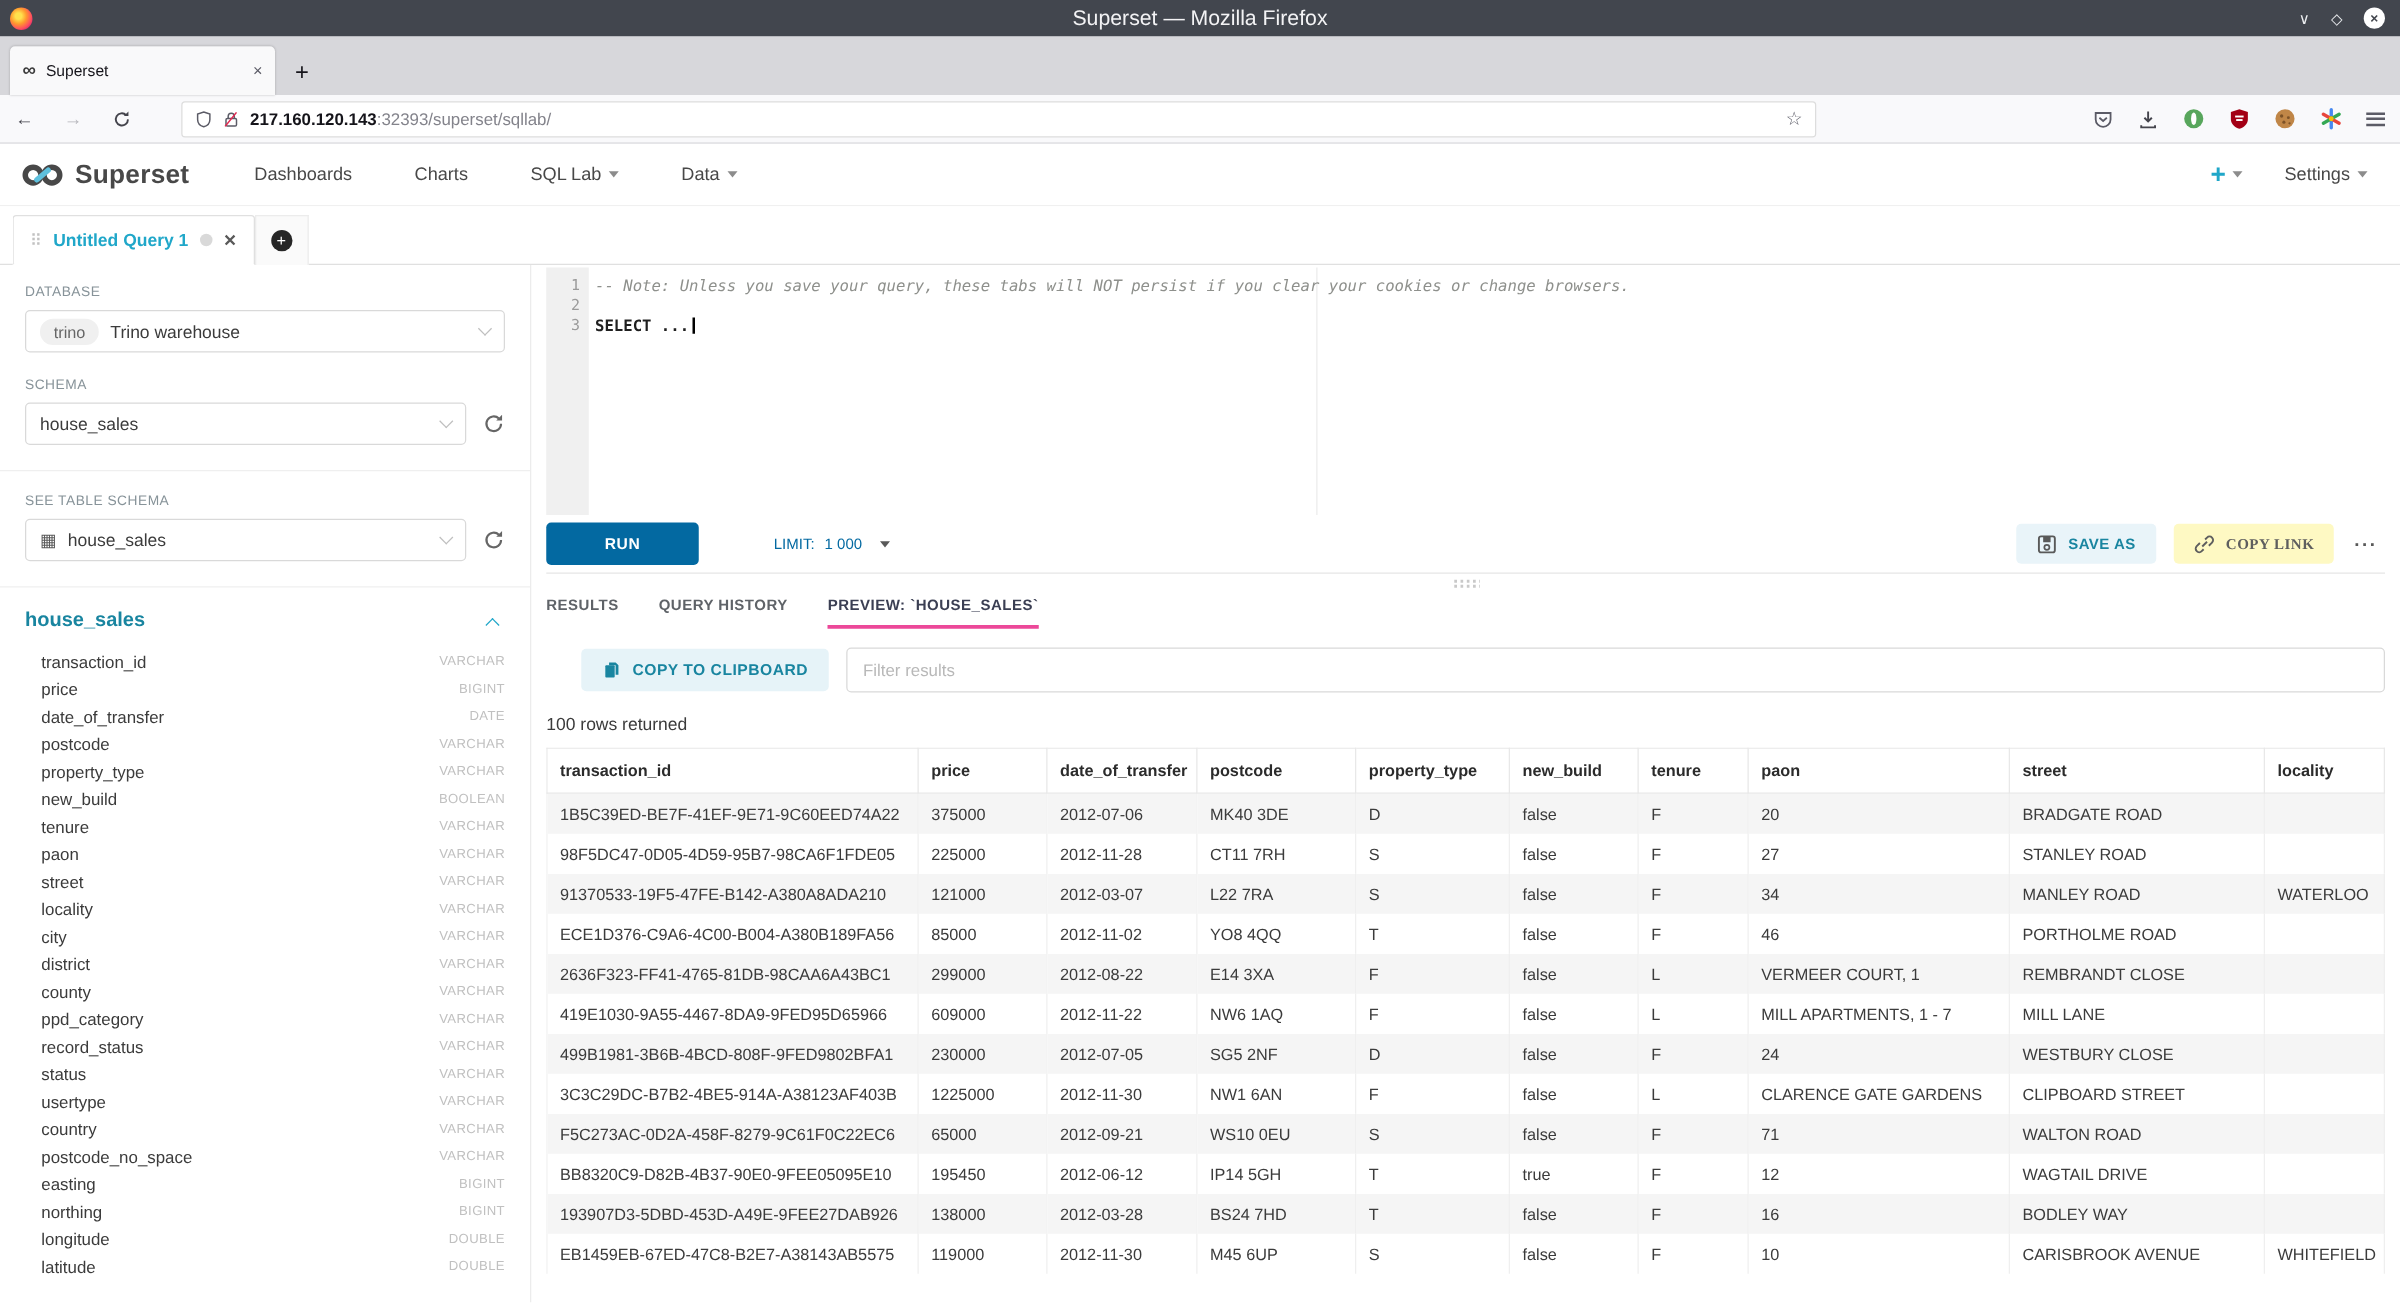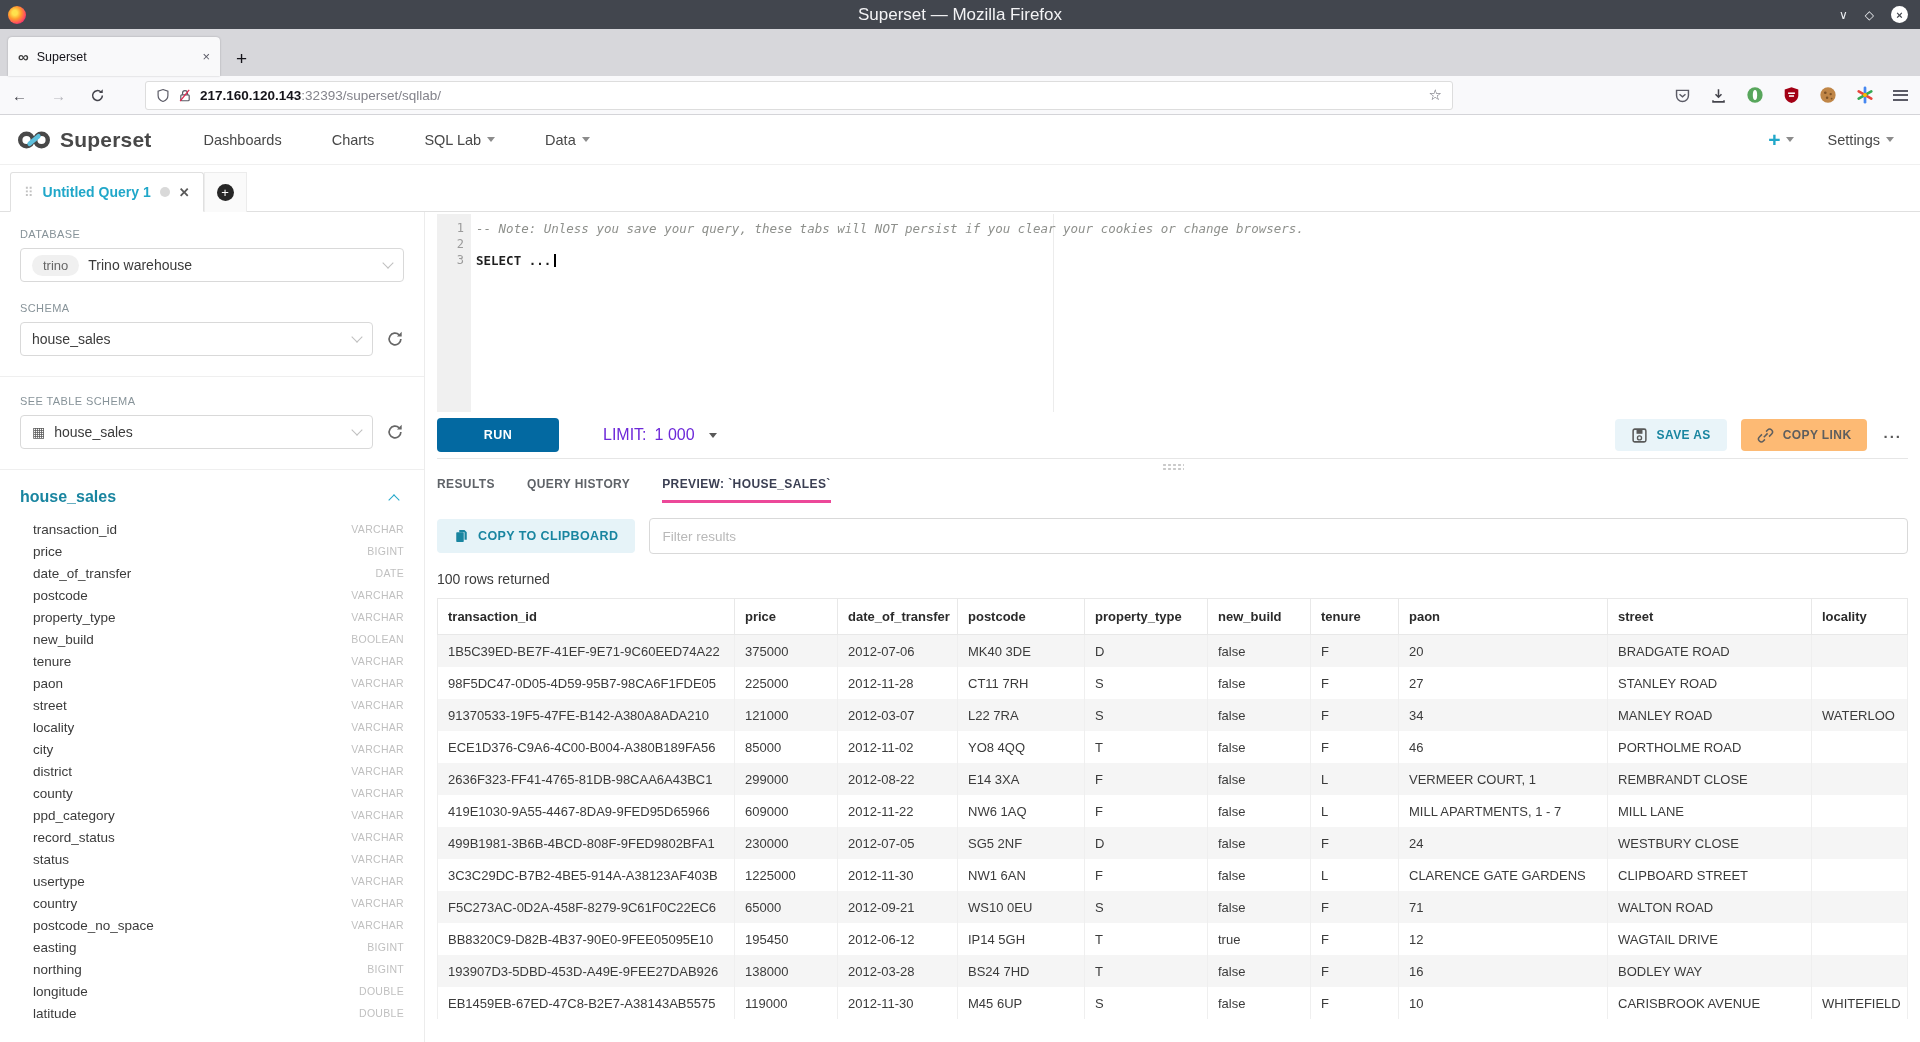--- a/index.html
+++ b/index.html
@@ -96,40 +96,40 @@
   .code-text { padding-left:5px; font-size:12.5px; white-space:pre; }
   .comment { color:#8e908c; font-style:italic; }
   .keyword { color:#1f1f1f; font-weight:bold; }
   .cursor { display:inline-block; width:1.5px; height:13px; background:#000; margin-left:3px; vertical-align:-2px; }
   .editor-pad { height:6px; }
 
   
   .run-row { height:47px; display:flex; align-items:center; border-bottom:1px solid #e6e6e6; }
   .run-btn { width:122px; height:34px; background:#0369a1; color:#fff; border:none; border-radius:4px;
              font-size:12.5px; font-weight:bold; letter-spacing:.5px; }
-  .limit { display:flex; align-items:center; gap:8px; margin-left:44px; font-size:16px; color:#6d28d9; }
+  .limit { display:flex; align-items:center; gap:8px; margin-left:60px; font-size:12px; color:#0369a1; }
   .limit-caret { width:0; height:0; border-left:4px solid transparent; border-right:4px solid transparent;
                  border-top:5px solid #595959; margin-left:6px; }
   .run-right { margin-left:auto; display:flex; align-items:center; gap:14px; }
   .pill-btn { height:32px; border:none; border-radius:4px; font-size:12px; font-weight:bold; letter-spacing:.4px;
               display:flex; align-items:center; gap:9px; padding:0 16px; }
   .saveas { background:#e9f4f9; color:#1985a0; }
-  .copylink { background:#fdba74; color:#5e5e5e; }
+  .copylink { background:#fef9c3; color:#5e5e5e;font-family:Liberation Serif, serif; }
   .dots-menu { color:#595959; font-size:15px; font-weight:bold; letter-spacing:2px; padding:0 6px 6px 2px; }
 
   .pane-handle { display:flex; justify-content:center; padding:4px 0 2px 0; }
   .drag-dots { width:22px; height:8px;
                background:radial-gradient(circle, #c9c9c9 1.1px, transparent 1.3px); background-size:5px 4px; }
 
   
   .res-tabs { display:flex; gap:32px; margin-top:4px; }
   .res-tab { font-size:12px; font-weight:bold; letter-spacing:.4px; color:#5f6368; padding-bottom:9px; }
   .res-tab.active { color:#3b3f53; border-bottom:3px solid #ec4899; }
 
-  .actions-row { display:flex; align-items:center; gap:14px; margin-top:15px; }
+  .actions-row { display:flex; align-items:center; gap:14px; margin-top:15px;margin-left:28px; }
   .copy-clip { background:#e6f3f8; color:#1985a0; height:34px; border:none; border-radius:4px;
                font-size:12.5px; font-weight:bold; letter-spacing:.4px; display:flex; align-items:center; gap:9px; padding:0 17px; }
   .filter-input { flex:1; height:36px; border:1px solid #d9d9d9; border-radius:4px; padding:0 12px;
                   font-size:13.5px; color:#3b3b3b; font-family:"Liberation Sans", sans-serif; }
   .filter-input::placeholder { color:#b8b8b8; }
 
   .rows-returned { margin-top:17px; font-size:14px; color:#3b3b3b; }
 
   
   .table-wrap { margin-top:11px; height:470px; overflow:hidden; }

